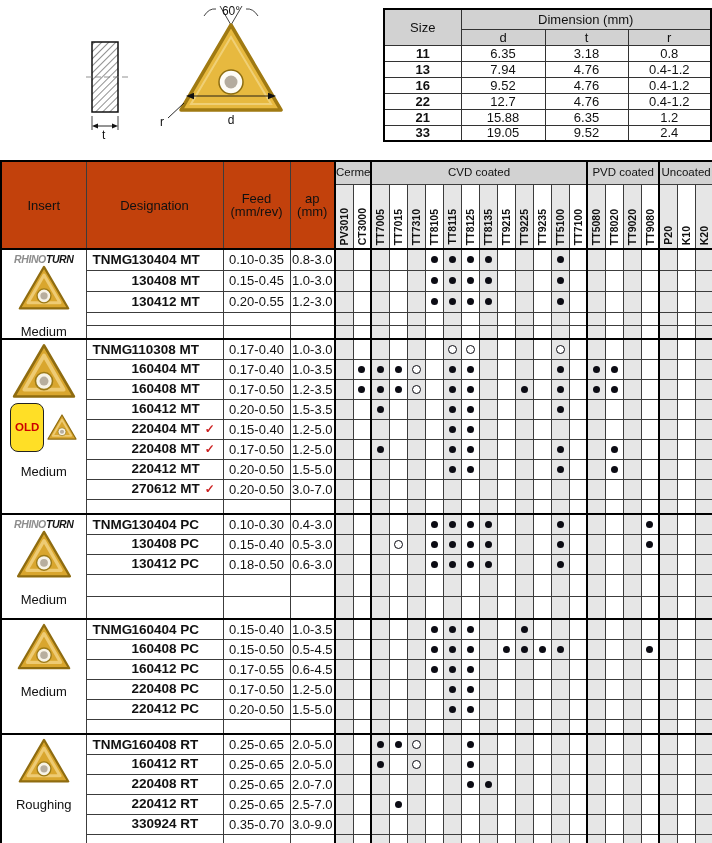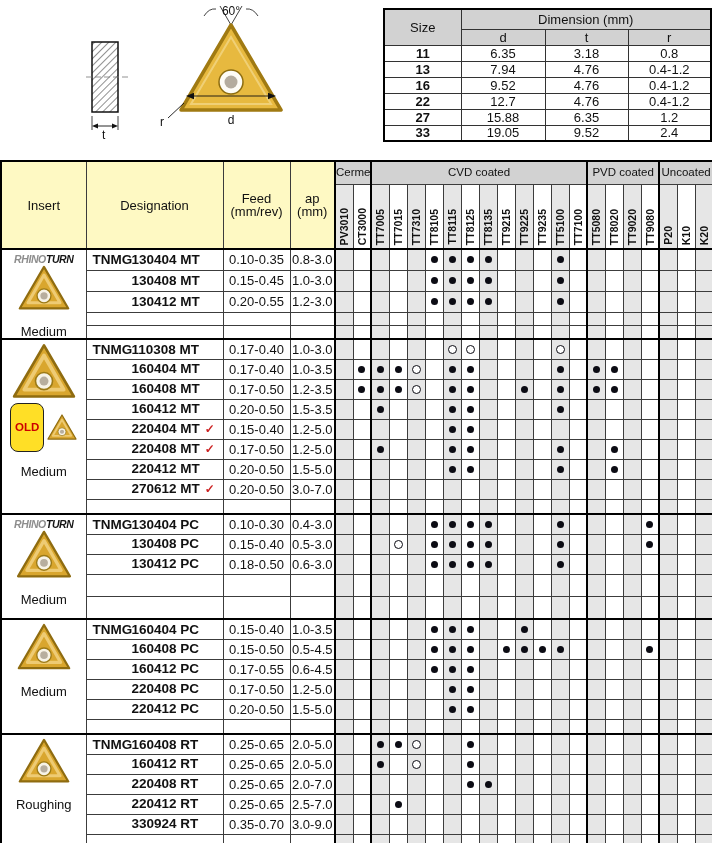--- a/index.html
+++ b/index.html
@@ -13,21 +13,21 @@
   .size-table thead tr.r2{height:16px;}
   .size-table tbody tr{height:16px;}
   .size-table td.sz{font-weight:bold;}
 
   
   .diag{position:absolute;}
 
   
   .main-table{position:absolute;left:0;top:160px;width:712px;border-collapse:collapse;table-layout:fixed;border:2px solid #000;}
   .main-table th,.main-table td{padding:0;border:1px solid #3c3c3c;line-height:1;}
-  .left-th{background:#fef9c3;font-size:13px;font-weight:normal;text-align:center;border-bottom:2px solid #000 !important;}
+  .left-th{background:#c2410c;font-size:13px;font-weight:normal;text-align:center;border-bottom:2px solid #000 !important;}
   .group-th{height:22px;background:#d2d2d2;font-size:11.5px;font-weight:normal;text-align:center;overflow:hidden;white-space:nowrap;border-bottom:1px solid #3c3c3c;border-left:none;border-right:none;}
   .grade-th{height:63px;position:relative;border-left:none;border-right:none;border-bottom:2px solid #000;}
   .rot{position:absolute;bottom:3px;left:50%;transform:translateX(-50%) rotate(180deg);writing-mode:vertical-rl;font-size:10.5px;white-space:nowrap;color:#111;}
   .shade{background:#e6e6e6;}
   .gsep{border-left:2px solid #000 !important;}
   tr.block-first td{border-top:2px solid #000;}
   .grade{border-left:none;border-right:none;text-align:center;vertical-align:middle;}
   .dot{display:block;width:7px;height:7px;border-radius:50%;background:#0c0c14;margin:0 auto;}
   .ring{display:block;width:7px;height:7px;border-radius:50%;border:1.5px solid #0c0c14;background:#fff;margin:0 auto;}
   .desig{font-size:13.5px;font-weight:bold;white-space:nowrap;overflow:hidden;}
@@ -121,21 +121,21 @@
           <td>4.76</td>
           <td>0.4-1.2</td>
         </tr>
         <tr>
           <td class="sz">22</td>
           <td>12.7</td>
           <td>4.76</td>
           <td>0.4-1.2</td>
         </tr>
         <tr>
-          <td class="sz">27</td>
+          <td class="sz">21</td>
           <td>15.88</td>
           <td>6.35</td>
           <td>1.2</td>
         </tr>
         <tr>
           <td class="sz">33</td>
           <td>19.05</td>
           <td>9.52</td>
           <td>2.4</td>
         </tr>

